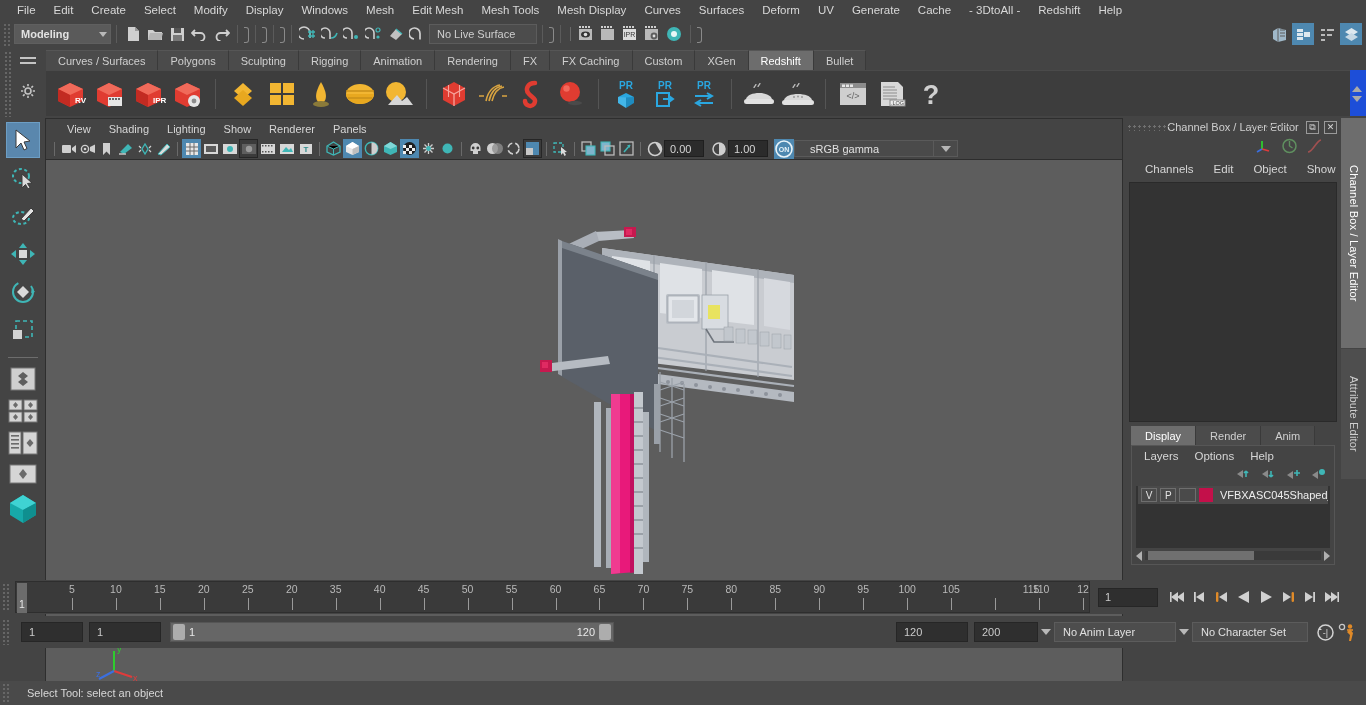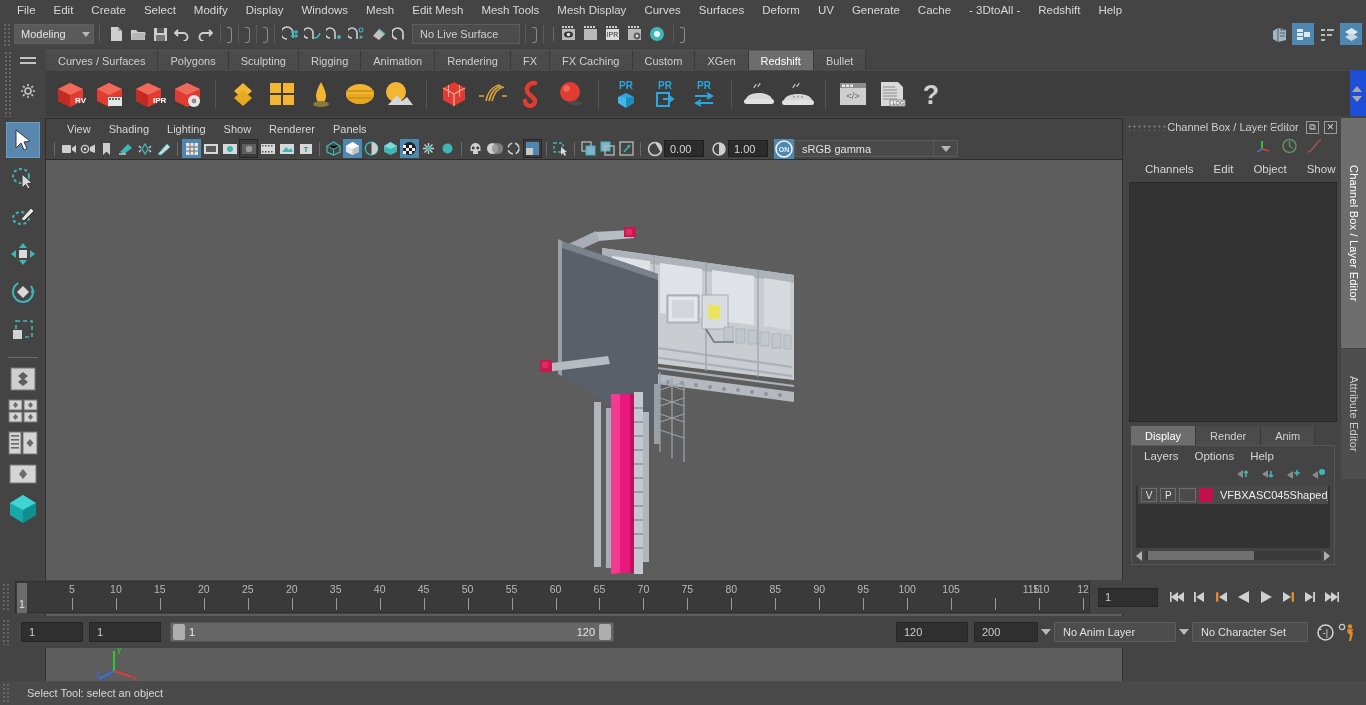--- a/index.html
+++ b/index.html
@@ -27,23 +27,23 @@
     height:28px; background:#444444; display:flex; align-items:center; gap:0px;
     padding-left:2px; position:relative;
   }
   .gripdots{
     width:9px; height:24px; margin-right:3px;
     background-image:radial-gradient(#6e6e6e 35%, transparent 36%);
     background-size:4px 4px; background-position:1px 1px;
     opacity:.75;
   }
   .menuselect{
-    width:80px; height:20px; background:#5a5a5a; border:1px solid #5f5f5f;
+    width:97px; height:20px; background:#5a5a5a; border:1px solid #5f5f5f;
     display:flex; align-items:center; justify-content:space-between; padding:0 3px 0 6px;
-    font-size:11px; color:#e2e2e2;
+    font-size:11px; color:#e2e2e2;font-weight:bold;
   }
   .menuselect .ar{ width:0;height:0;border-left:4px solid transparent;border-right:4px solid transparent;border-top:5px solid #b9b9b9; }
   .sep{ width:1px; height:18px; background:#5b5b5b; margin:0 5px; flex:none;}
   .ibtn{
     width:22px; height:22px; display:flex; align-items:center; justify-content:center;
     flex:none; position:relative;
   }
   .ibtn svg{ display:block; }
   .livesurface{
     width:108px;height:20px;background:#4c4c4c;border:1px solid #5c5c5c;
@@ -108,21 +108,21 @@
   .panelbar{
     height:22px; background:#444444; display:flex; align-items:center; padding-left:4px; gap:0;
     border-bottom:1px solid #2d2d2d;
   }
   .pb{ width:19px;height:19px;display:flex;align-items:center;justify-content:center;flex:none;}
   .pb.on{ background:#4e88b0; }
   .pb.press{ background:#3b3b3b; border:1px solid #262626;}
   .numfield{ width:40px;height:17px;background:#2b2b2b;border:1px solid #1f1f1f;color:#d5d5d5;
     font-size:11px; display:flex;align-items:center;padding-left:5px; flex:none;}
   .gammafield{ width:140px;height:17px;background:#4a4a4a;border:1px solid #5a5a5a;color:#e0e0e0;
-    font-size:11px;display:flex;align-items:center;padding-left:7px;flex:none;}
+    font-size:11px;display:flex;align-items:center;padding-left:15px;flex:none;}
   .gammaarrow{ width:24px;height:17px;background:#4a4a4a;border:1px solid #5a5a5a;border-left:none;
     display:flex;align-items:center;justify-content:center;flex:none;}
   .gammaarrow i{width:0;height:0;border-left:5px solid transparent;border-right:5px solid transparent;border-top:6px solid #b5b5b5;}
 
   .viewport{ position:absolute; left:0; top:41px; right:0; bottom:0; background:#5d5d5d; overflow:hidden;}
   .camlabel{ position:absolute; left:0; right:0; bottom:5px; text-align:center; font-size:11px; font-weight:bold; color:#ffffff; }
   .axisgizmo{ position:absolute; left:48px; bottom:22px; width:48px;height:48px;}
 
   
   .rightpanel{ position:absolute; left:1125px; top:118px; width:216px; height:460px; background:#444444;}

